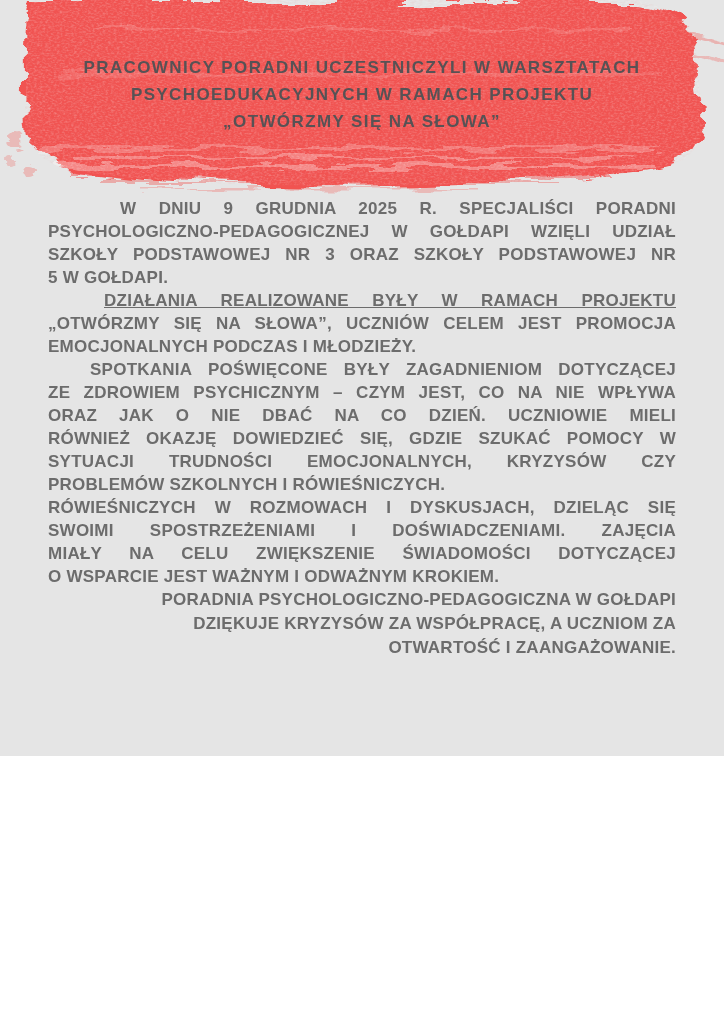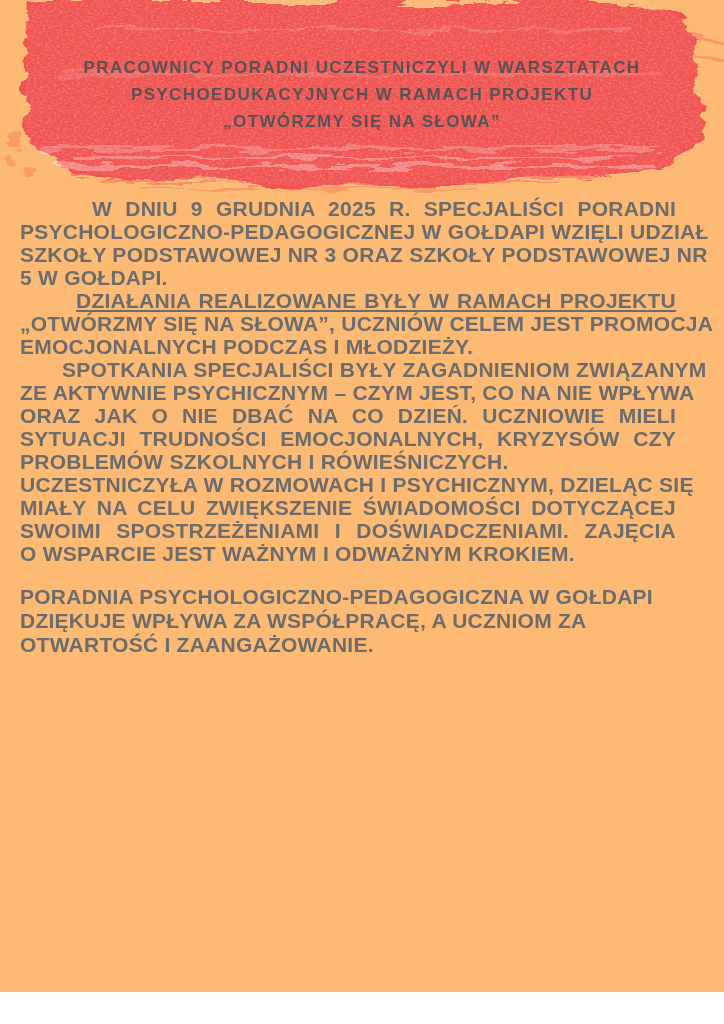--- a/index.html
+++ b/index.html
@@ -9,22 +9,22 @@
   }
   *{margin:0;padding:0;box-sizing:border-box;}
   html,body{background:#ffffff;}
   body{
     font-family:"Liberation Sans", sans-serif;
     width:724px;
   }
   .page{
     position:relative;
     width:724px;
-    height:992px;
-    background:#fdba74;
+    height:756px;
+    background:#e5e5e5;
     overflow:hidden;
   }
   
   .header{
     position:relative;
     height:194px;
   }
   .brush{
     position:absolute;
     top:0;left:0;
@@ -40,46 +40,45 @@
     font-size:17px;
     font-weight:700;
     line-height:27px;
     letter-spacing:1.4px;
   }
   .t-line{display:block;}
   
   .body{
     position:relative;
     z-index:2;
-    padding:3px 48px 0 20px;
+    padding:3px 48px 0 48px;
     color:var(--body-color);
-    font-size:21px;
+    font-size:17px;
     font-weight:700;
     line-height:23px;
     letter-spacing:0.25px;
   }
   .para{margin:0;}
   .line{
     display:block;
     text-align:justify;
     text-align-last:justify;
     text-justify:inter-word;
     white-space:nowrap;
   }
   .line.last{
     text-align-last:left;
   }
   .p1 .line.first{text-indent:72px;}
   .p2 .line.first{text-indent:56px;text-decoration:underline;}
   .p3 .line.first{text-indent:42px;}
   .p4 .line.first{text-indent:78px;}
   .closing{
-    margin-top:20px;
     line-height:24px;
-    text-align:left;
+    text-align:right;
   }
   .c-line{display:block;}
 </style>
 </head>
 <body>
 
 <div class="page">
 
   <header class="header">
 
@@ -160,34 +159,35 @@
       <span class="line last">5 W GOŁDAPI.</span>
     </p>
 
     <p class="para p2">
       <span class="line first">DZIAŁANIA REALIZOWANE BYŁY W RAMACH PROJEKTU</span>
       <span class="line">„OTWÓRZMY SIĘ NA SŁOWA”, UCZNIÓW CELEM JEST PROMOCJA</span>
       <span class="line last">EMOCJONALNYCH PODCZAS I MŁODZIEŻY.</span>
     </p>
 
     <p class="para p3">
-      <span class="line first">SPOTKANIA SPECJALIŚCI BYŁY ZAGADNIENIOM ZWIĄZANYM</span>
-      <span class="line">ZE AKTYWNIE PSYCHICZNYM – CZYM JEST, CO NA NIE WPŁYWA</span>
+      <span class="line first">SPOTKANIA POŚWIĘCONE BYŁY ZAGADNIENIOM DOTYCZĄCEJ</span>
+      <span class="line">ZE ZDROWIEM PSYCHICZNYM – CZYM JEST, CO NA NIE WPŁYWA</span>
       <span class="line">ORAZ JAK O NIE DBAĆ NA CO DZIEŃ. UCZNIOWIE MIELI</span>
+      <span class="line">RÓWNIEŻ OKAZJĘ DOWIEDZIEĆ SIĘ, GDZIE SZUKAĆ POMOCY W</span>
       <span class="line">SYTUACJI TRUDNOŚCI EMOCJONALNYCH, KRYZYSÓW CZY</span>
       <span class="line last">PROBLEMÓW SZKOLNYCH I RÓWIEŚNICZYCH.</span>
     </p>
 
     <p class="para p4">
-      <span class="line">UCZESTNICZYŁA W ROZMOWACH I PSYCHICZNYM, DZIELĄC SIĘ</span>
+      <span class="line">RÓWIEŚNICZYCH W ROZMOWACH I DYSKUSJACH, DZIELĄC SIĘ</span>
+      <span class="line">SWOIMI SPOSTRZEŻENIAMI I DOŚWIADCZENIAMI. ZAJĘCIA</span>
       <span class="line">MIAŁY NA CELU ZWIĘKSZENIE ŚWIADOMOŚCI DOTYCZĄCEJ</span>
-      <span class="line">SWOIMI SPOSTRZEŻENIAMI I DOŚWIADCZENIAMI. ZAJĘCIA</span>
       <span class="line last">O WSPARCIE JEST WAŻNYM I ODWAŻNYM KROKIEM.</span>
     </p>
 
     <p class="para closing">
       <span class="c-line">PORADNIA PSYCHOLOGICZNO-PEDAGOGICZNA W GOŁDAPI</span>
-      <span class="c-line">DZIĘKUJE WPŁYWA ZA WSPÓŁPRACĘ, A UCZNIOM ZA</span>
+      <span class="c-line">DZIĘKUJE KRYZYSÓW ZA WSPÓŁPRACĘ, A UCZNIOM ZA</span>
       <span class="c-line">OTWARTOŚĆ I ZAANGAŻOWANIE.</span>
     </p>
 
   </main>
 </div>
 
 </body></html>

